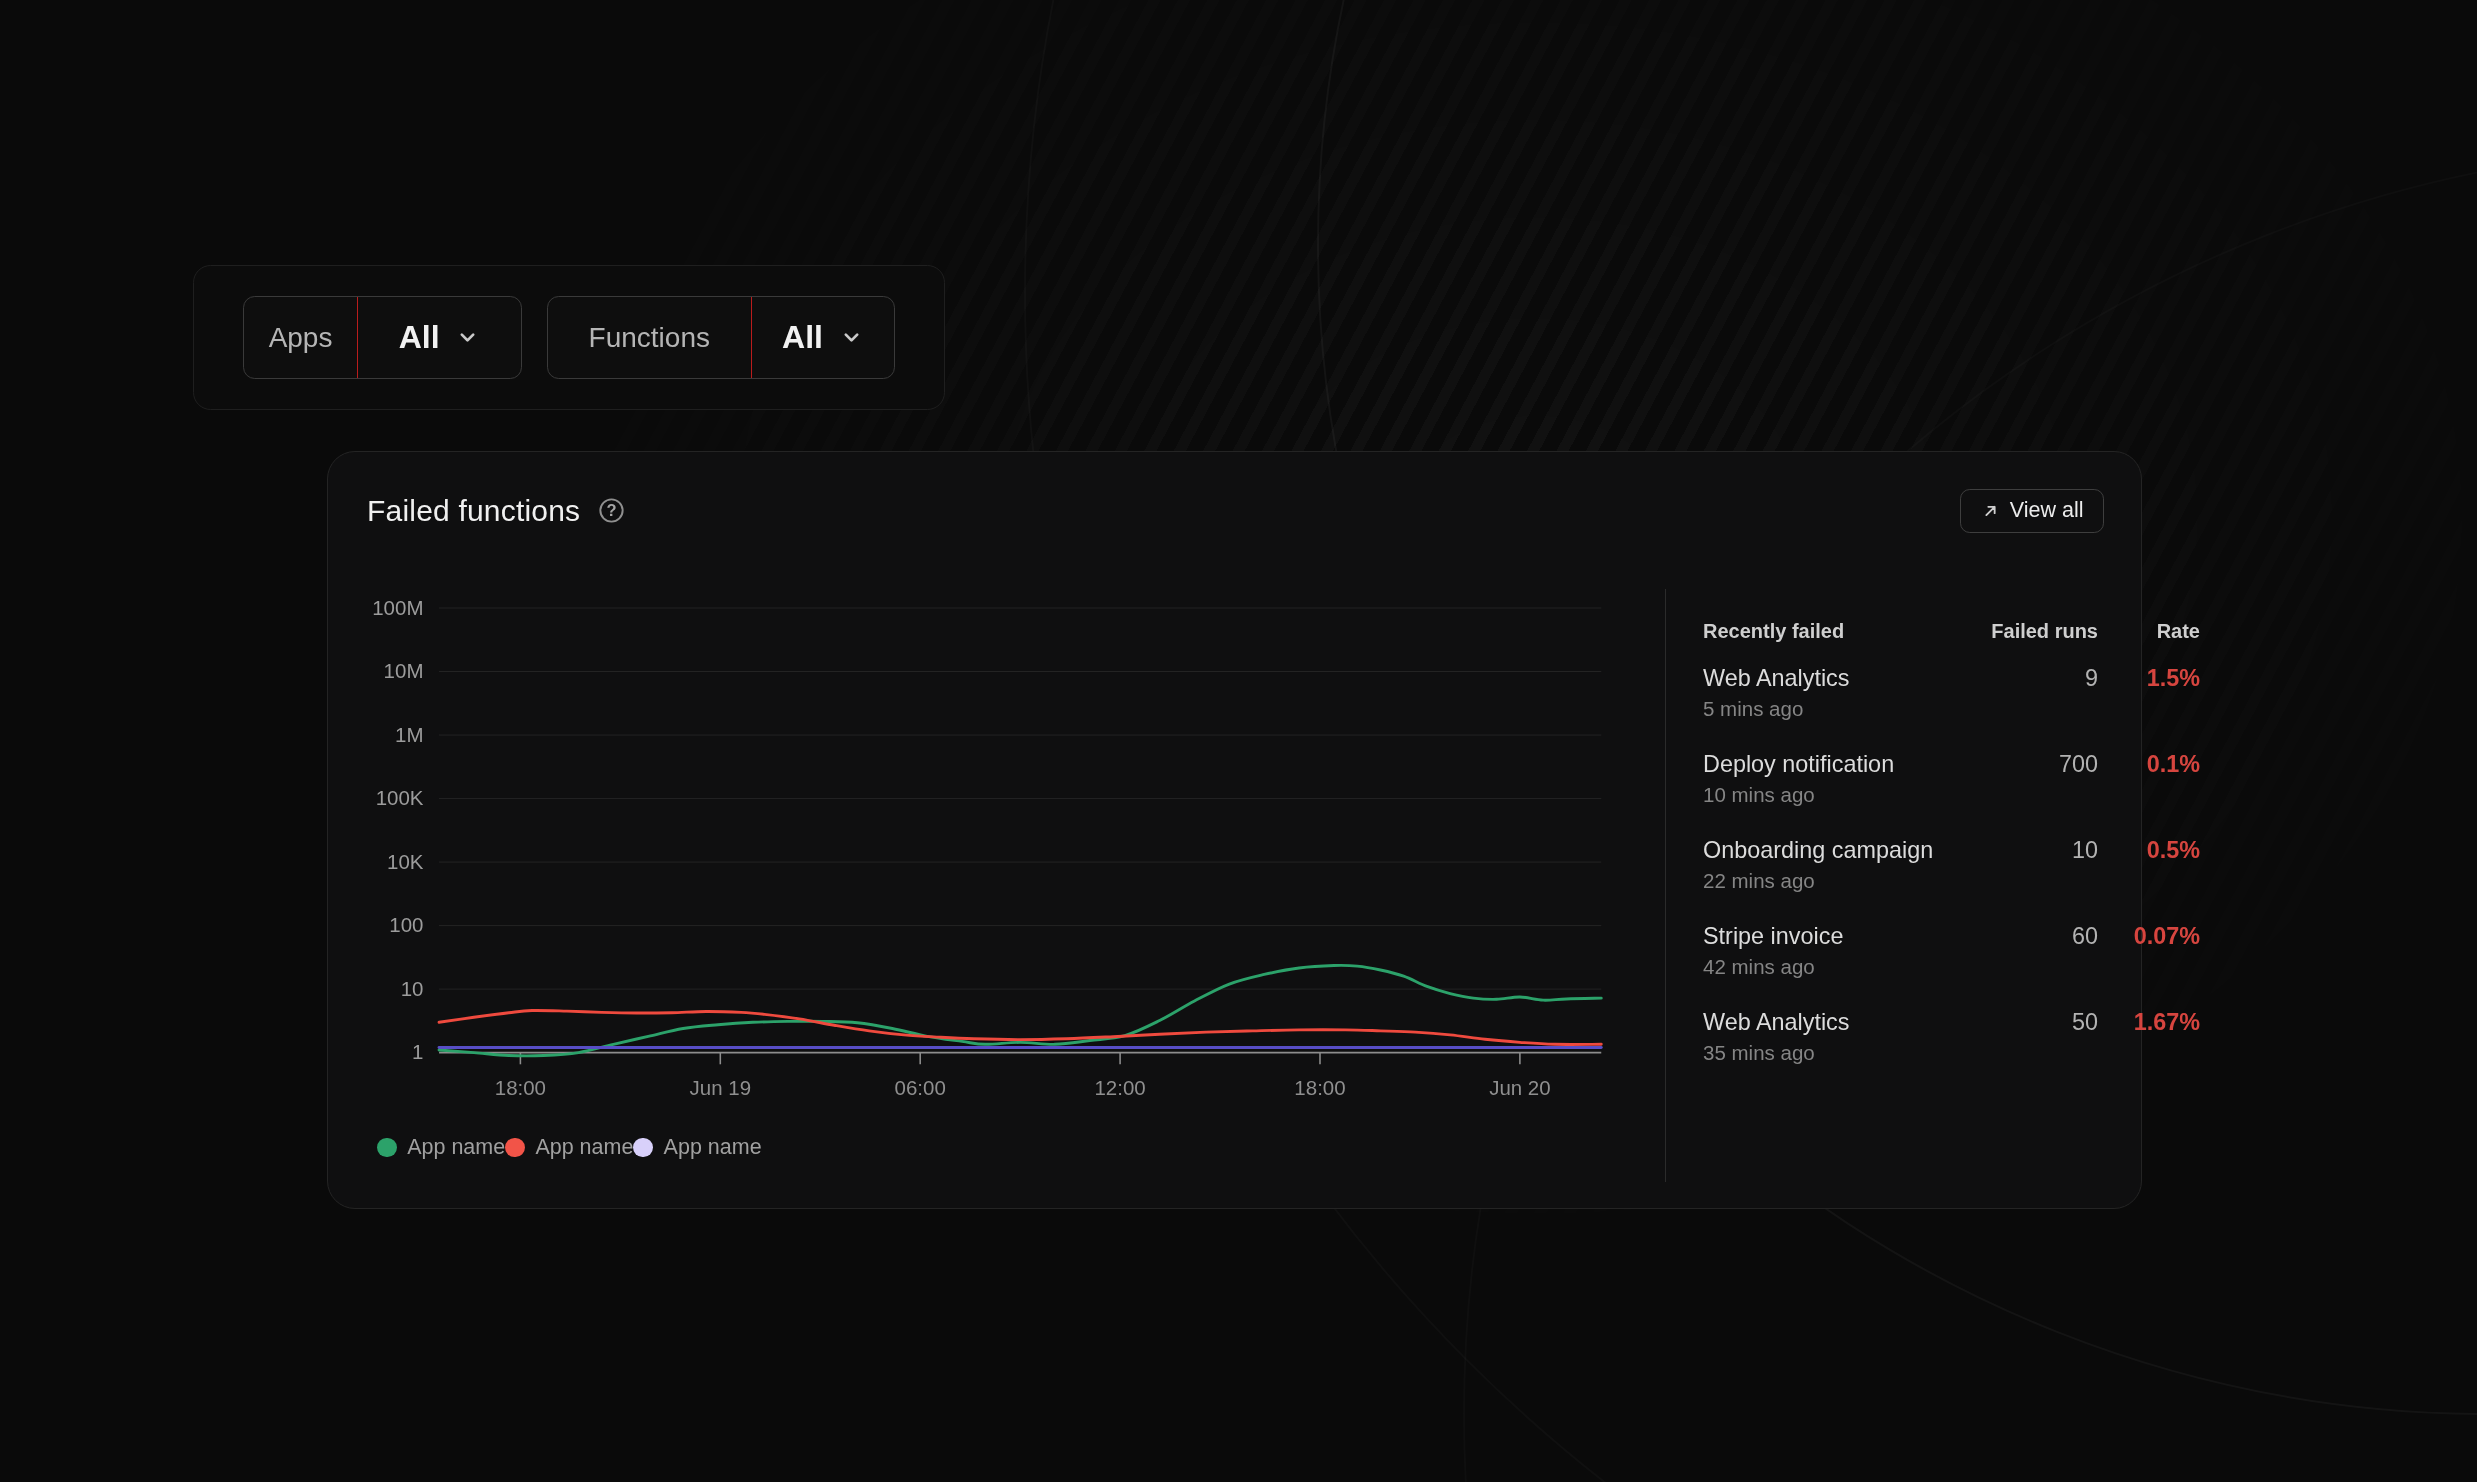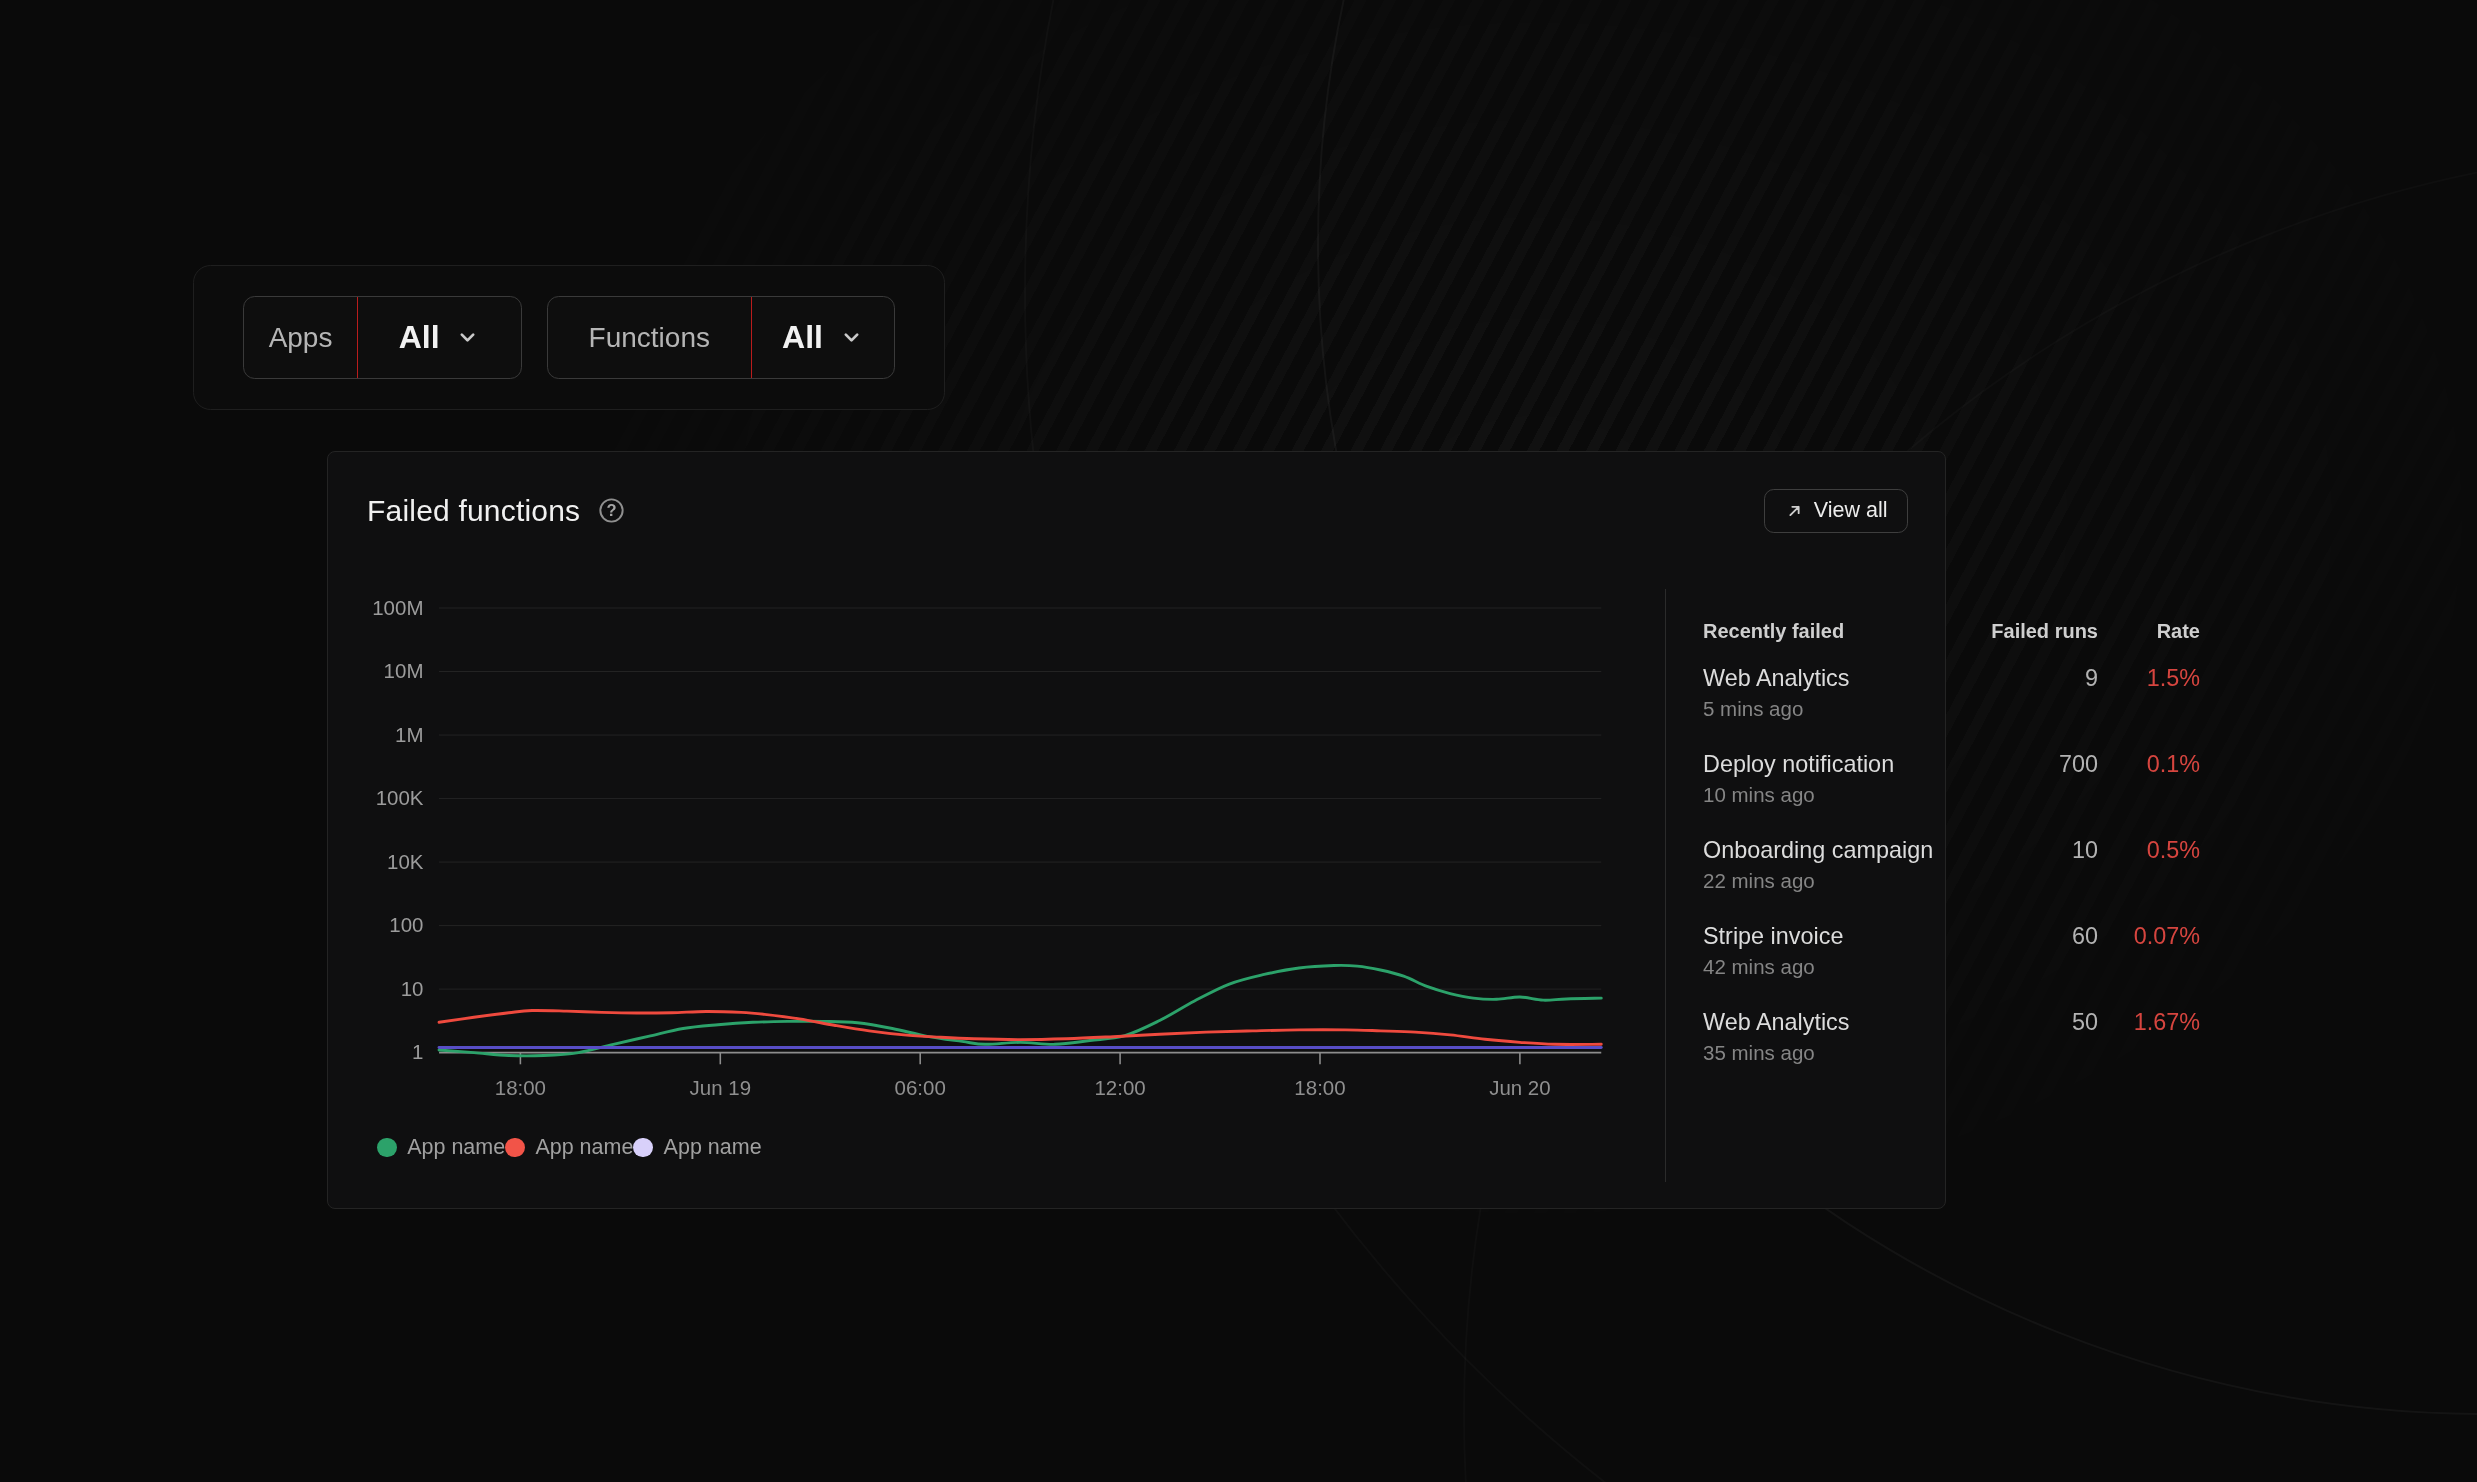--- a/index.html
+++ b/index.html
@@ -38,22 +38,22 @@
   .fg-value { color:#f1f1f1; font-size:32px; font-weight:700; gap:15.6px; }
   .filter-group.apps .fg-label { width:117px; }
   .filter-group.apps .fg-value { width:167px; }
   .filter-group.functions .fg-label { width:209px; }
   .filter-group.functions .fg-value { width:146px; }
   .chev { width:25px; height:25px; }
   .chev polyline { fill:none; stroke:#c9c9c9; stroke-width:2.4; stroke-linecap:round; stroke-linejoin:round; }
 
   
   .card {
-    position:absolute; left:327px; top:451px; width:1619px; height:758px;
-    background:#0f0f10; border:1px solid #242424; border-radius:8px;
+    position:absolute; left:327px; top:451px; width:1815px; height:758px;
+    background:#0f0f10; border:1px solid #242424; border-radius:28px;
   }
   .card-header {
     position:absolute; left:39px; right:37px; top:35px; height:47px;
     display:flex; align-items:center; justify-content:space-between;
   }
   .card-title-wrap { display:flex; align-items:center; gap:15.6px; }
   .card-title { font-size:30px; font-weight:500; color:#f0f0f0; letter-spacing:0.2px; }
   .help-icon { width:31px; height:31px; display:block; cursor:pointer; }
   .help-icon circle { fill:none; stroke:#8f8f8f; stroke-width:2; }
   .help-icon text { fill:#a5a5a5; font-size:17px; font-weight:700; }
@@ -84,21 +84,21 @@
   
   .failed-table { position:absolute; left:1375px; top:156px; width:497px; }
   .ft-header, .ft-row { display:grid; grid-template-columns:1fr 127px 102px; }
   .ft-header { height:47px; align-items:center; }
   .ft-h { font-size:20px; font-weight:700; color:#cfcfcf; }
   .ft-h.num, .ft-runs, .ft-rate { text-align:right; }
   .ft-row { height:86px; padding-top:7.8px; align-content:start; cursor:pointer; }
   .ft-name { font-size:23.4px; color:#dcdcdc; line-height:31px; grid-column:1; grid-row:1; }
   .ft-ago  { font-size:20.5px; color:#858585; line-height:29px; grid-column:1; grid-row:2; }
   .ft-runs { font-size:23.4px; color:#b3b3b3; grid-column:2; grid-row:1; align-self:center; }
-  .ft-rate { font-size:23.4px; font-weight:400; grid-column:3; grid-row:1; align-self:center; }
+  .ft-rate { font-size:23.4px; font-weight:700; grid-column:3; grid-row:1; align-self:center; }
 </style>
 </head>
 <body>
 
 <div class="bg-stripes"></div>
 <div class="swirl s1"></div>
 <div class="swirl s2"></div>
 <div class="swirl s3"></div>
 
 <div class="filter-bar">

